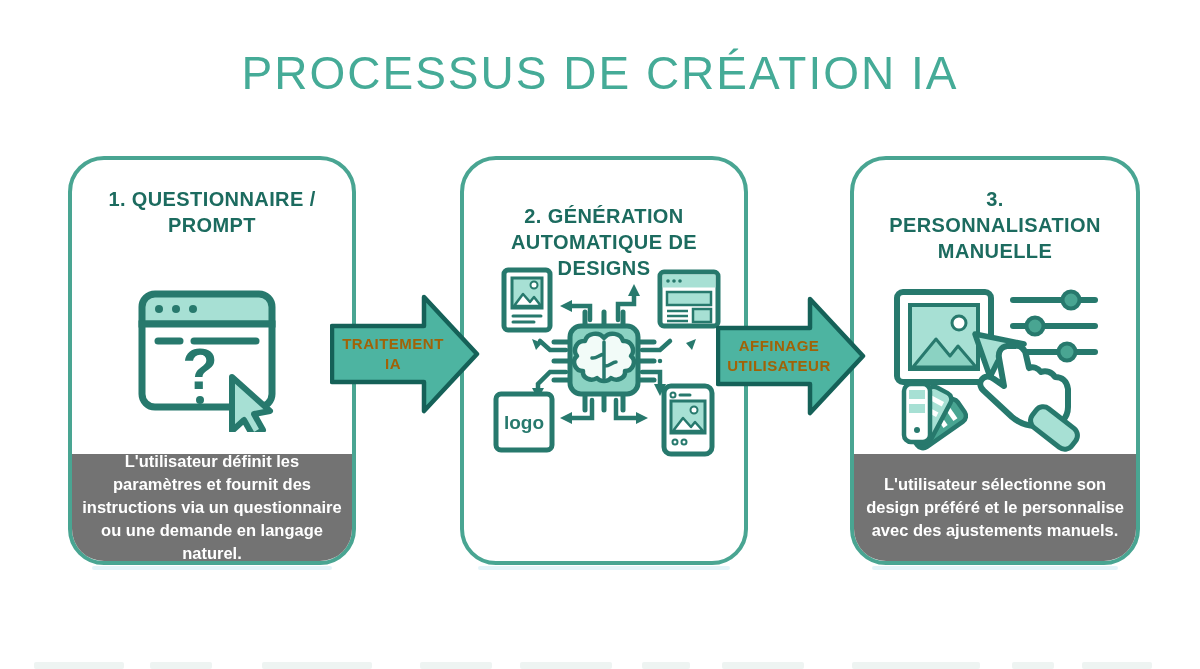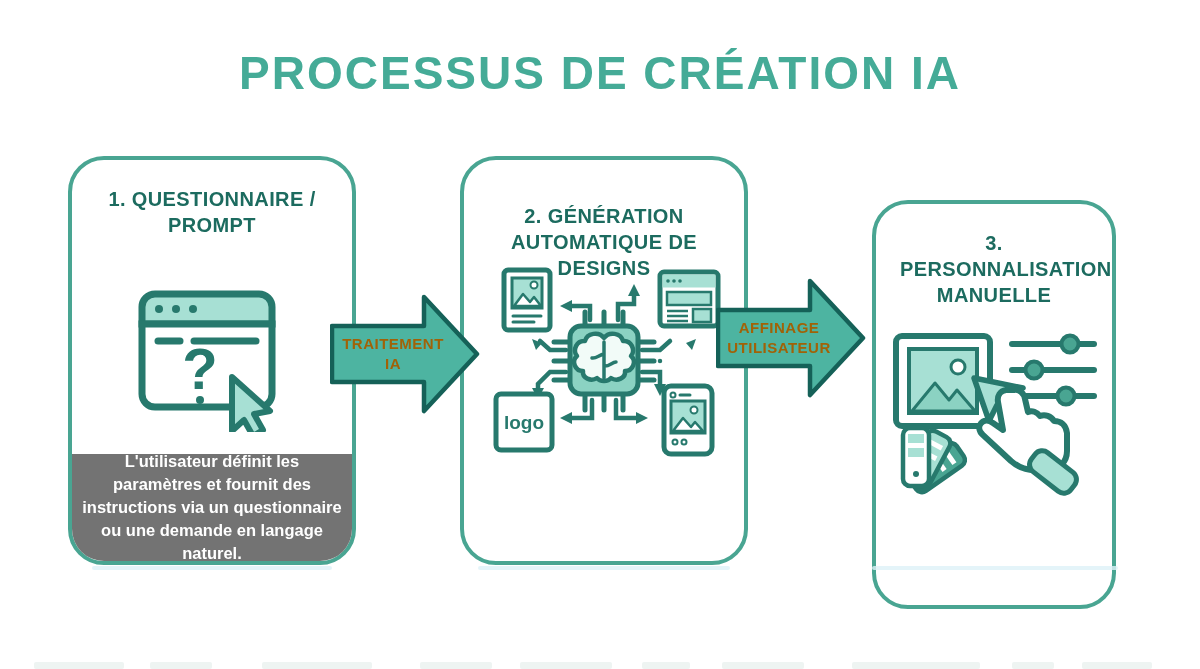--- a/index.html
+++ b/index.html
@@ -2,52 +2,52 @@
 <html><head>
 <meta charset="utf-8">
 <style>
   html,body{margin:0;padding:0;}
   body{
     width:1200px;height:669px;background:#ffffff;overflow:hidden;position:relative;
     font-family:"Liberation Sans", sans-serif;
   }
   .title{
     position:absolute;top:46px;left:0;width:1200px;margin:0;
-    text-align:center;font-size:46px;font-weight:700;letter-spacing:2px;
+    text-align:center;font-size:46px;font-weight:400;letter-spacing:2px;
     color:#45ab97;
   }
   .card{
     position:absolute;top:156px;height:409px;background:#ffffff;
     border:4px solid #49a592;border-radius:36px;box-sizing:border-box;
     overflow:hidden;
   }
   .card1{left:68px;width:288px;}
   .card2{left:460px;width:288px;}
-  .card3{left:872px;width:244px;margin-top:44px;}
+  .card3{left:850px;width:290px;}
   .card-heading{
     margin:26px 0 0;padding:0 24px;text-align:center;
     font-size:20px;line-height:1.3;font-weight:700;color:#1c6b5f;letter-spacing:.4px;
   }
   .card2 .card-heading{padding:0 30px;margin-top:43px;}
   .icon-area{
     position:absolute;left:0;right:0;display:flex;justify-content:center;
   }
   .card1 .icon-area{top:122px;}
   .card2 .icon-area{top:102px;text-align:center;}
   .card3 .icon-area{top:108px;}
   .panel{
     position:absolute;left:0;right:0;bottom:0;height:107px;
     background:#737373;color:#ffffff;
     display:flex;align-items:center;justify-content:center;
     text-align:center;font-size:16.5px;line-height:23px;font-weight:700;
     padding:0 8px;box-sizing:border-box;
   }
   .flow-arrow{position:absolute;width:150px;height:122px;z-index:5;}
   .arrow1{left:330px;top:293px;}
-  .arrow2{left:716px;top:277px;}
+  .arrow2{left:716px;top:295px;}
   .flow-arrow svg{position:absolute;left:0;top:0;}
   .arrow-label{
     position:absolute;left:2px;top:0;width:122px;height:122px;
     display:flex;align-items:center;justify-content:center;text-align:center;
     color:#a16207;font-size:15px;font-weight:700;letter-spacing:.5px;line-height:1.35;
   }
   .card-shadow{position:absolute;top:566px;height:4px;background:#ddf1f8;border-radius:3px;opacity:.8;}
   .shadow1{left:92px;width:240px;}
   .shadow2{left:478px;width:252px;}
   .shadow3{left:872px;width:246px;}
@@ -207,20 +207,23 @@
           <circle cx="34" cy="162" r="3" fill="#27796d"></circle>
         </g>
 
         <g>
           <path d="M92 66 l15 43 8 -16 15 15 9 -9 -15 -15 17 -8 z" fill="#a7e0d4" stroke="#27796d" stroke-width="5.5" stroke-linejoin="round"></path>
           <path d="M124 78 c-6 1 -9 6 -8 12 l5 28 -10 -7 c-10 -7 -19 4 -10 12 l28 26 c7 6 15 9 23 9 h14 c11 0 19 -8 19 -19 v-18 c-1 -8 -6 -12 -13 -12 c-3 -5 -9 -7 -14 -5 c-3 -4 -8 -6 -12 -4 l-3 -13 c-1 -6 -6 -10 -11 -9 z" fill="#ffffff" stroke="#27796d" stroke-width="6" stroke-linejoin="round"></path>
           <rect x="146" y="148" width="50" height="24" rx="9" transform="rotate(38 171 160)" fill="#a7e0d4" stroke="#27796d" stroke-width="5"></rect>
         </g>
       </svg>
     </div>
+    <div class="panel">
+      <span>L'utilisateur sélectionne son design préféré et le personnalise avec des ajustements manuels.</span>
+    </div>
   </section>
 
   <div class="flow-arrow arrow1">
     <svg width="150" height="122" viewBox="0 0 150 122">
       <polygon points="2,33 94,33 94,4 147,61 94,118 94,89 2,89" fill="#4db4a1" stroke="#156158" stroke-width="4.5" stroke-linejoin="round"></polygon>
     </svg>
     <div class="arrow-label">TRAITEMENT IA</div>
   </div>
 
   <div class="flow-arrow arrow2">

